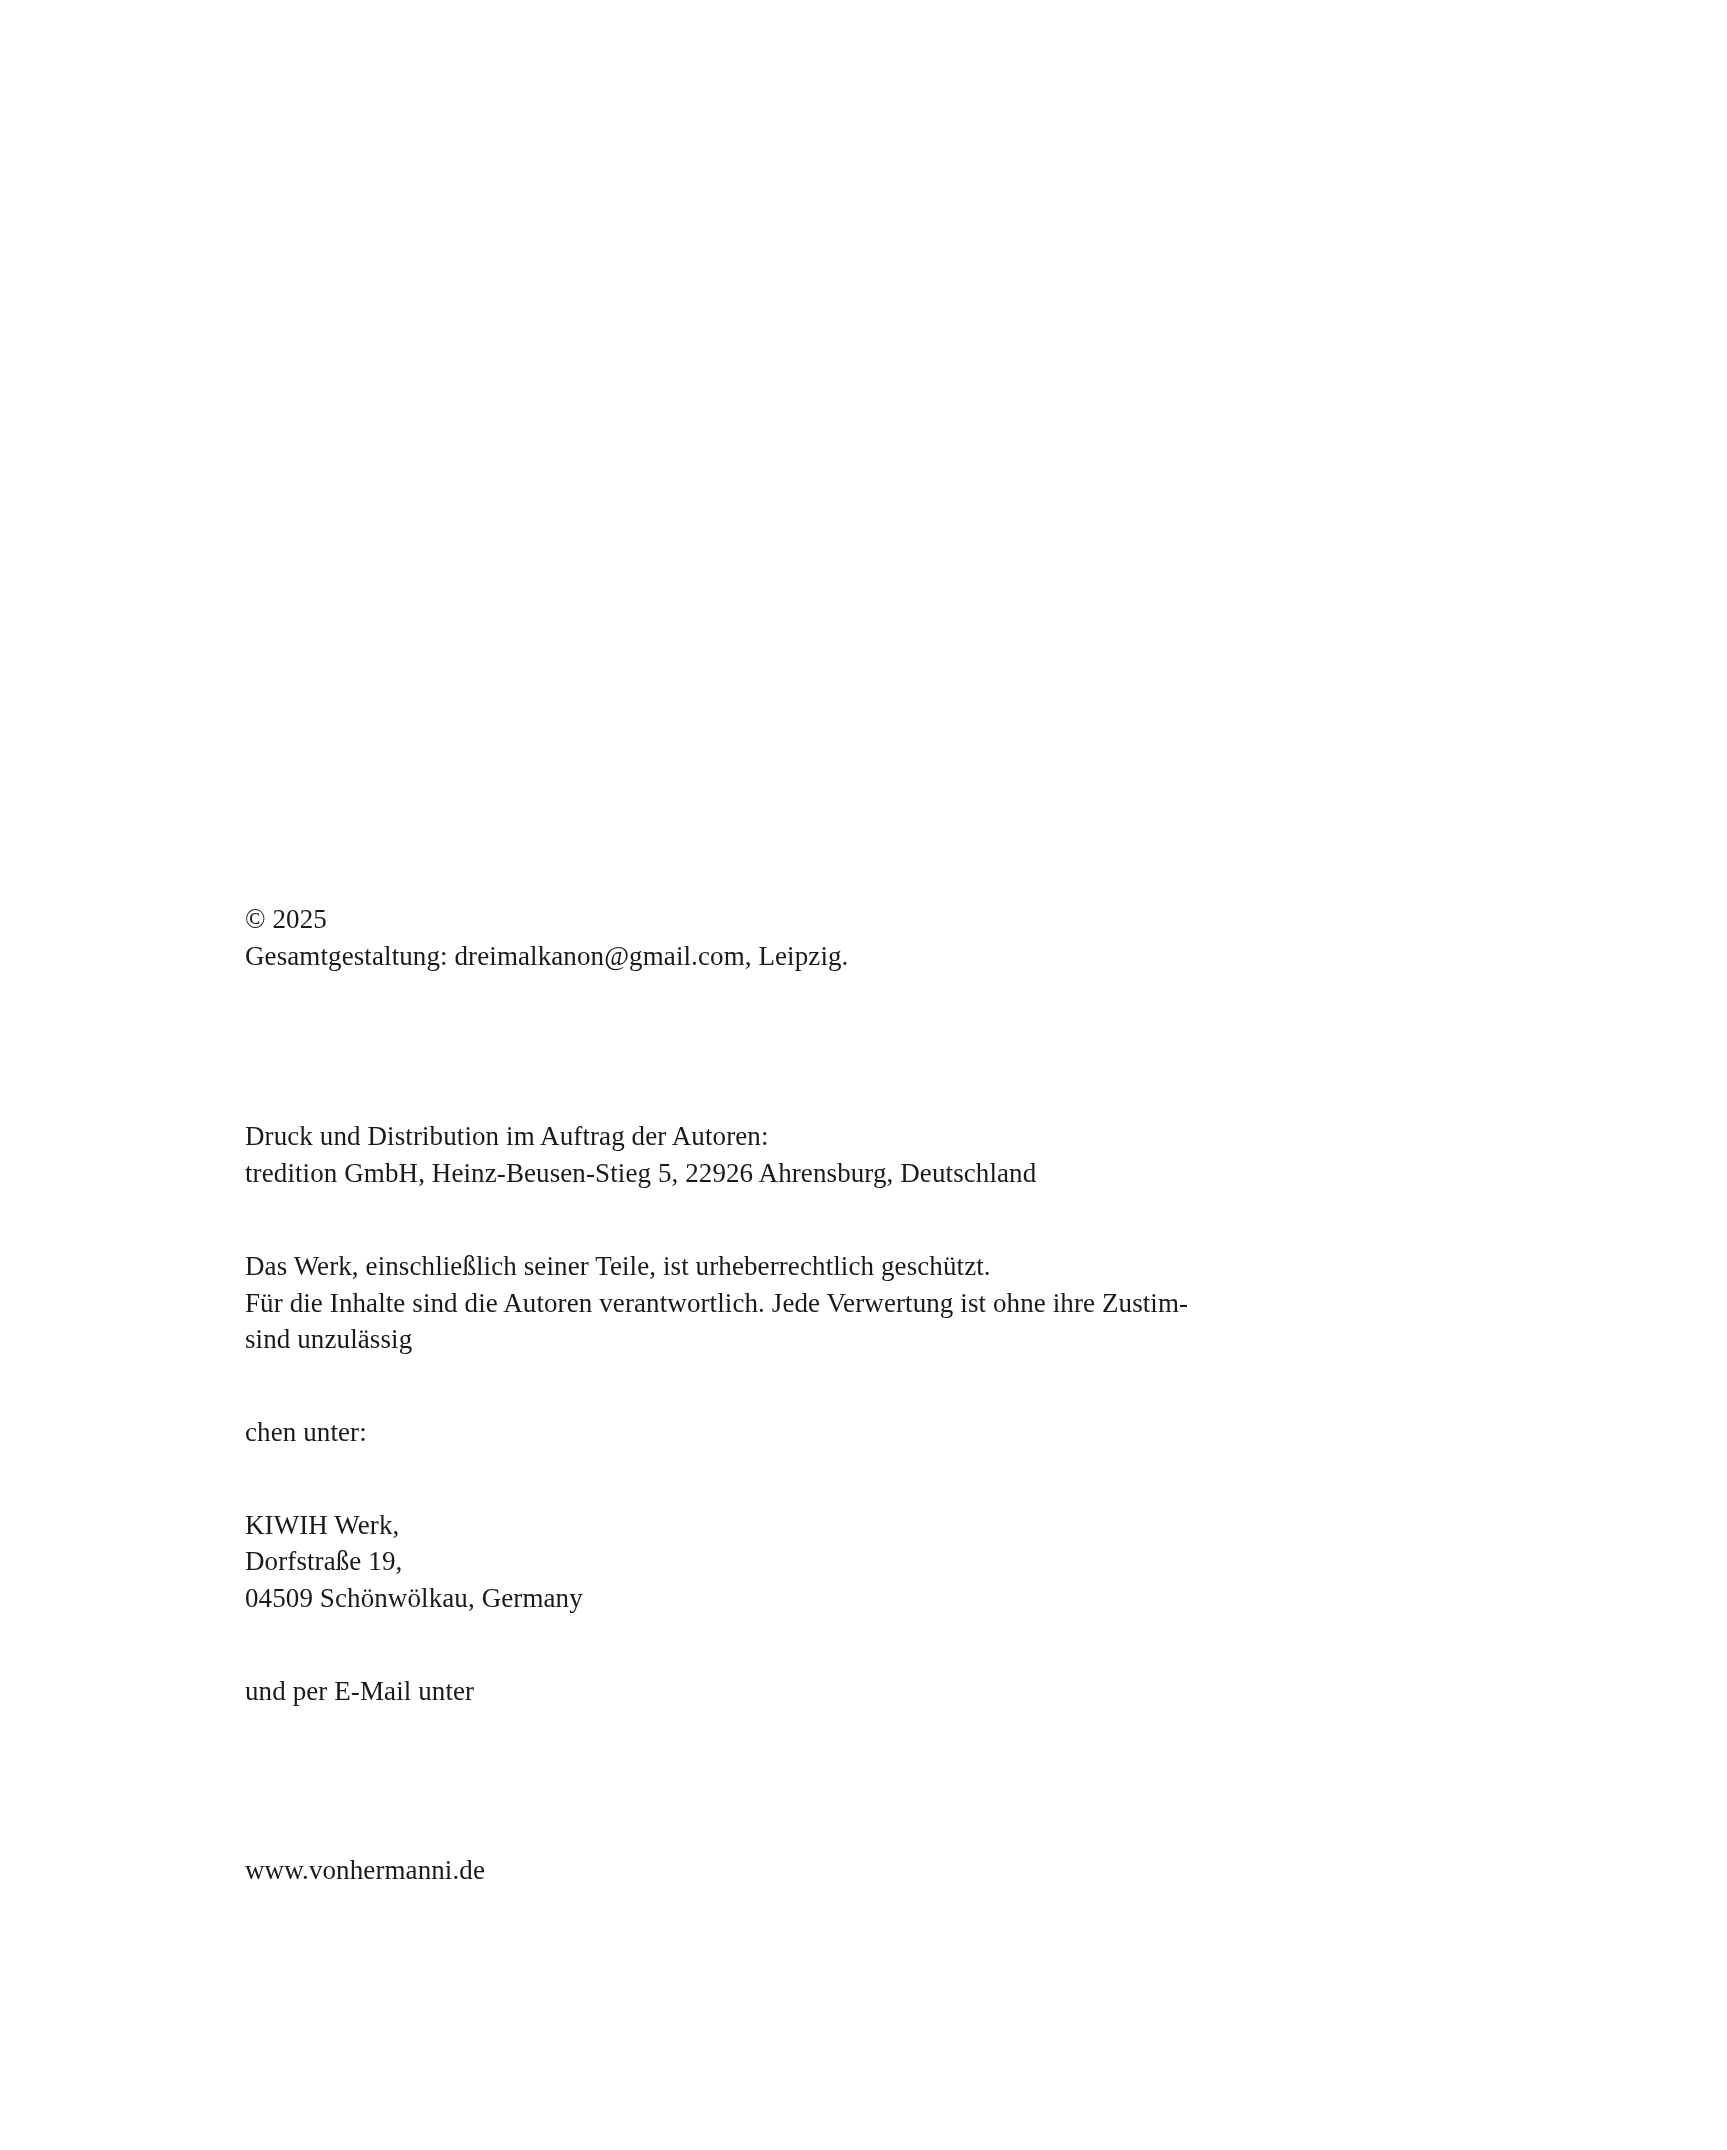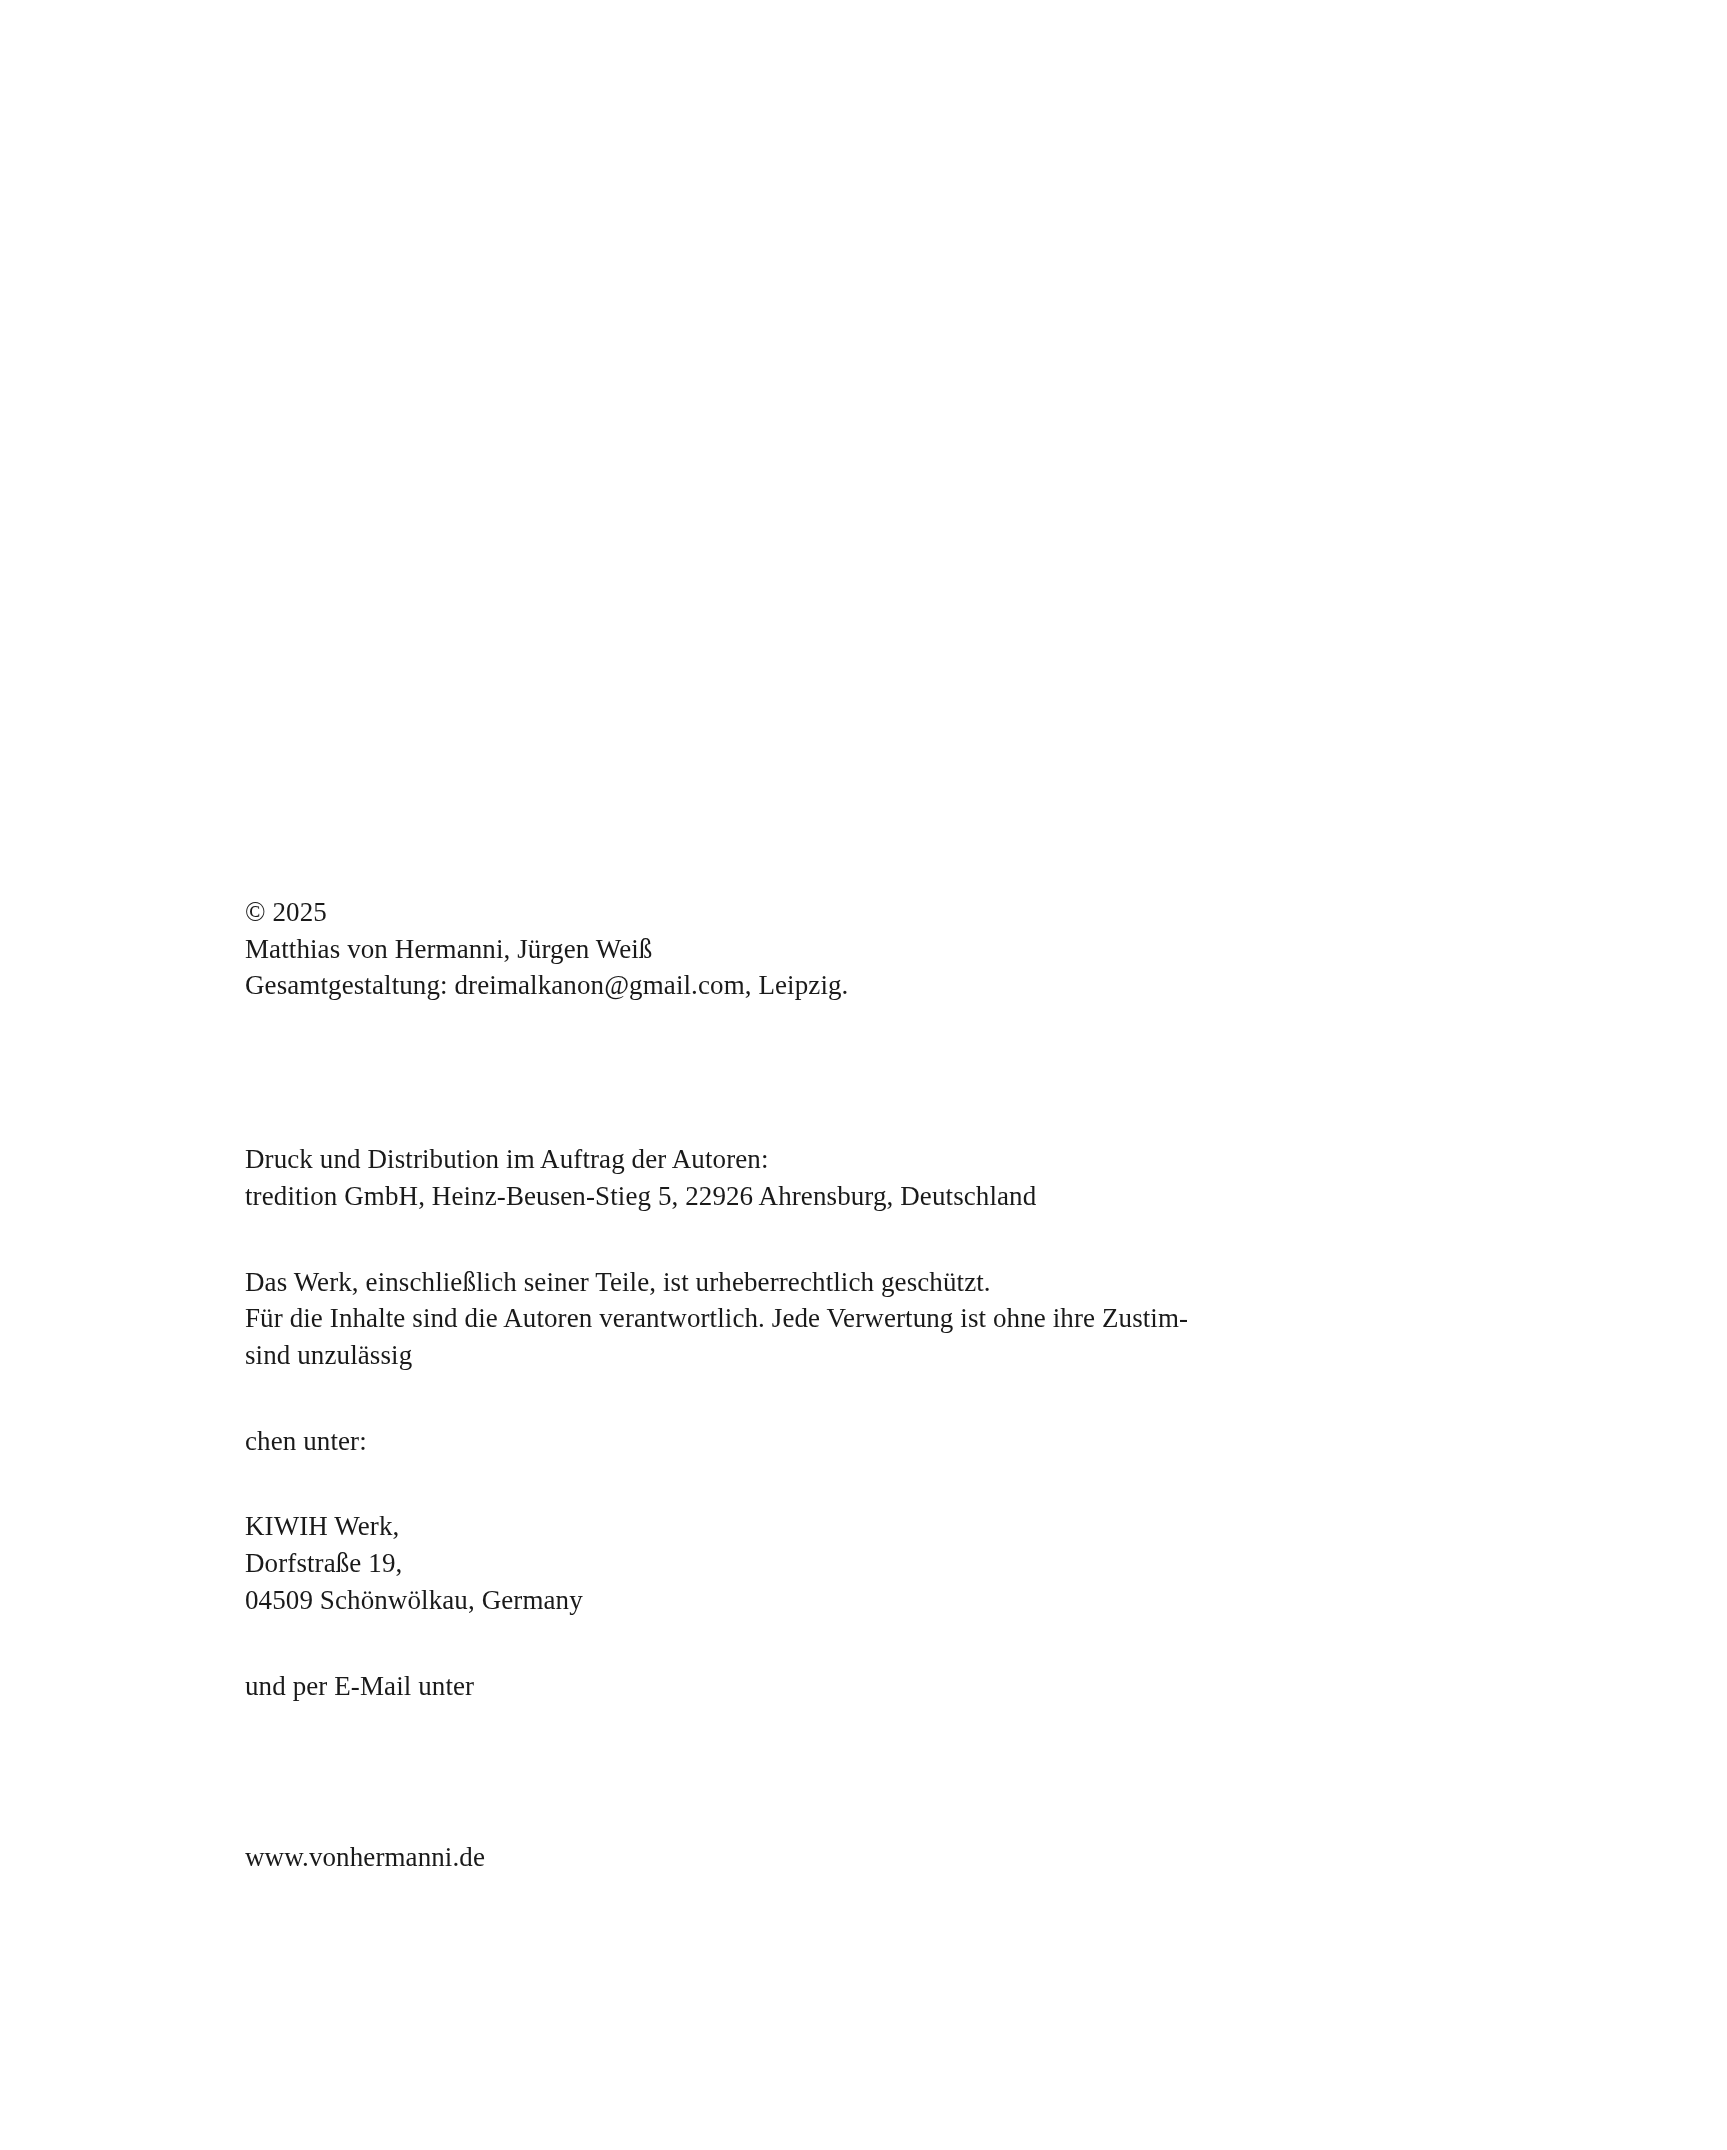--- a/index.html
+++ b/index.html
@@ -19,41 +19,40 @@
     box-sizing: border-box;
     overflow: hidden;
   }
   .imprint {
     position: absolute;
     left: 245px;
     top: 886px;
     width: 1239px;
   }
   .block {
-    margin: 8px 0 0 0;
+    margin: 15px 0 0 0;
   }
   .line {
     font-size: 27px;
     line-height: 1.36;
     letter-spacing: 0.1px;
     white-space: pre-wrap;
   }
   .gap-large { height: 129px; }
   .gap-medium { height: 41px; }
   .gap-xl { height: 86px; }
 </style>
 </head>
 <body>
 
 <div class="page">
   <div class="imprint">
 
     <div class="block">
       <div class="line">© 2025</div>
-      <div class="line">Matthias von Hermanni, Jürgen Weiß</div>
       <div class="line">Gesamtgestaltung: dreimalkanon@gmail.com, Leipzig.</div>
     </div>
 
     <div class="gap-large"></div>
 
     <div class="block">
       <div class="line">Druck und Distribution im Auftrag der Autoren:</div>
       <div class="line">tredition GmbH, Heinz-Beusen-Stieg 5, 22926 Ahrensburg, Deutschland</div>
     </div>
 

